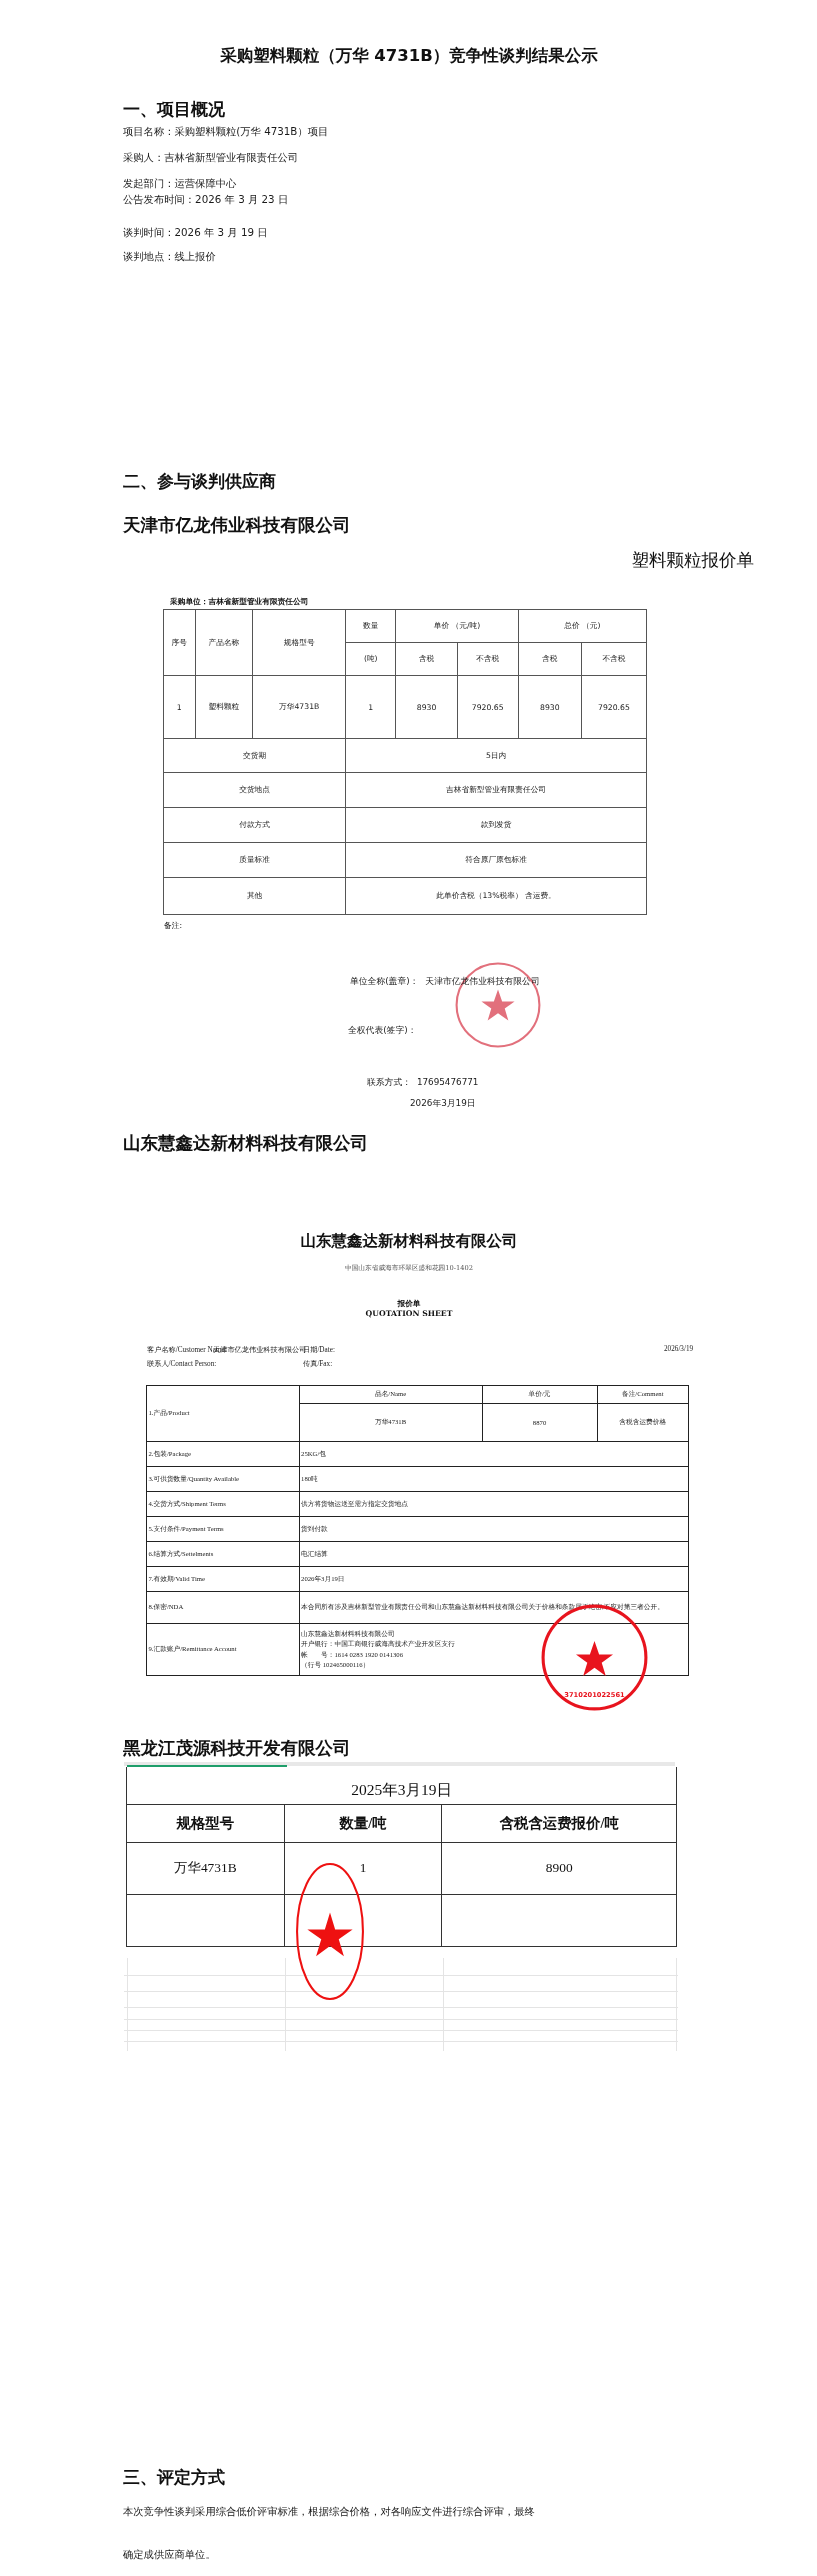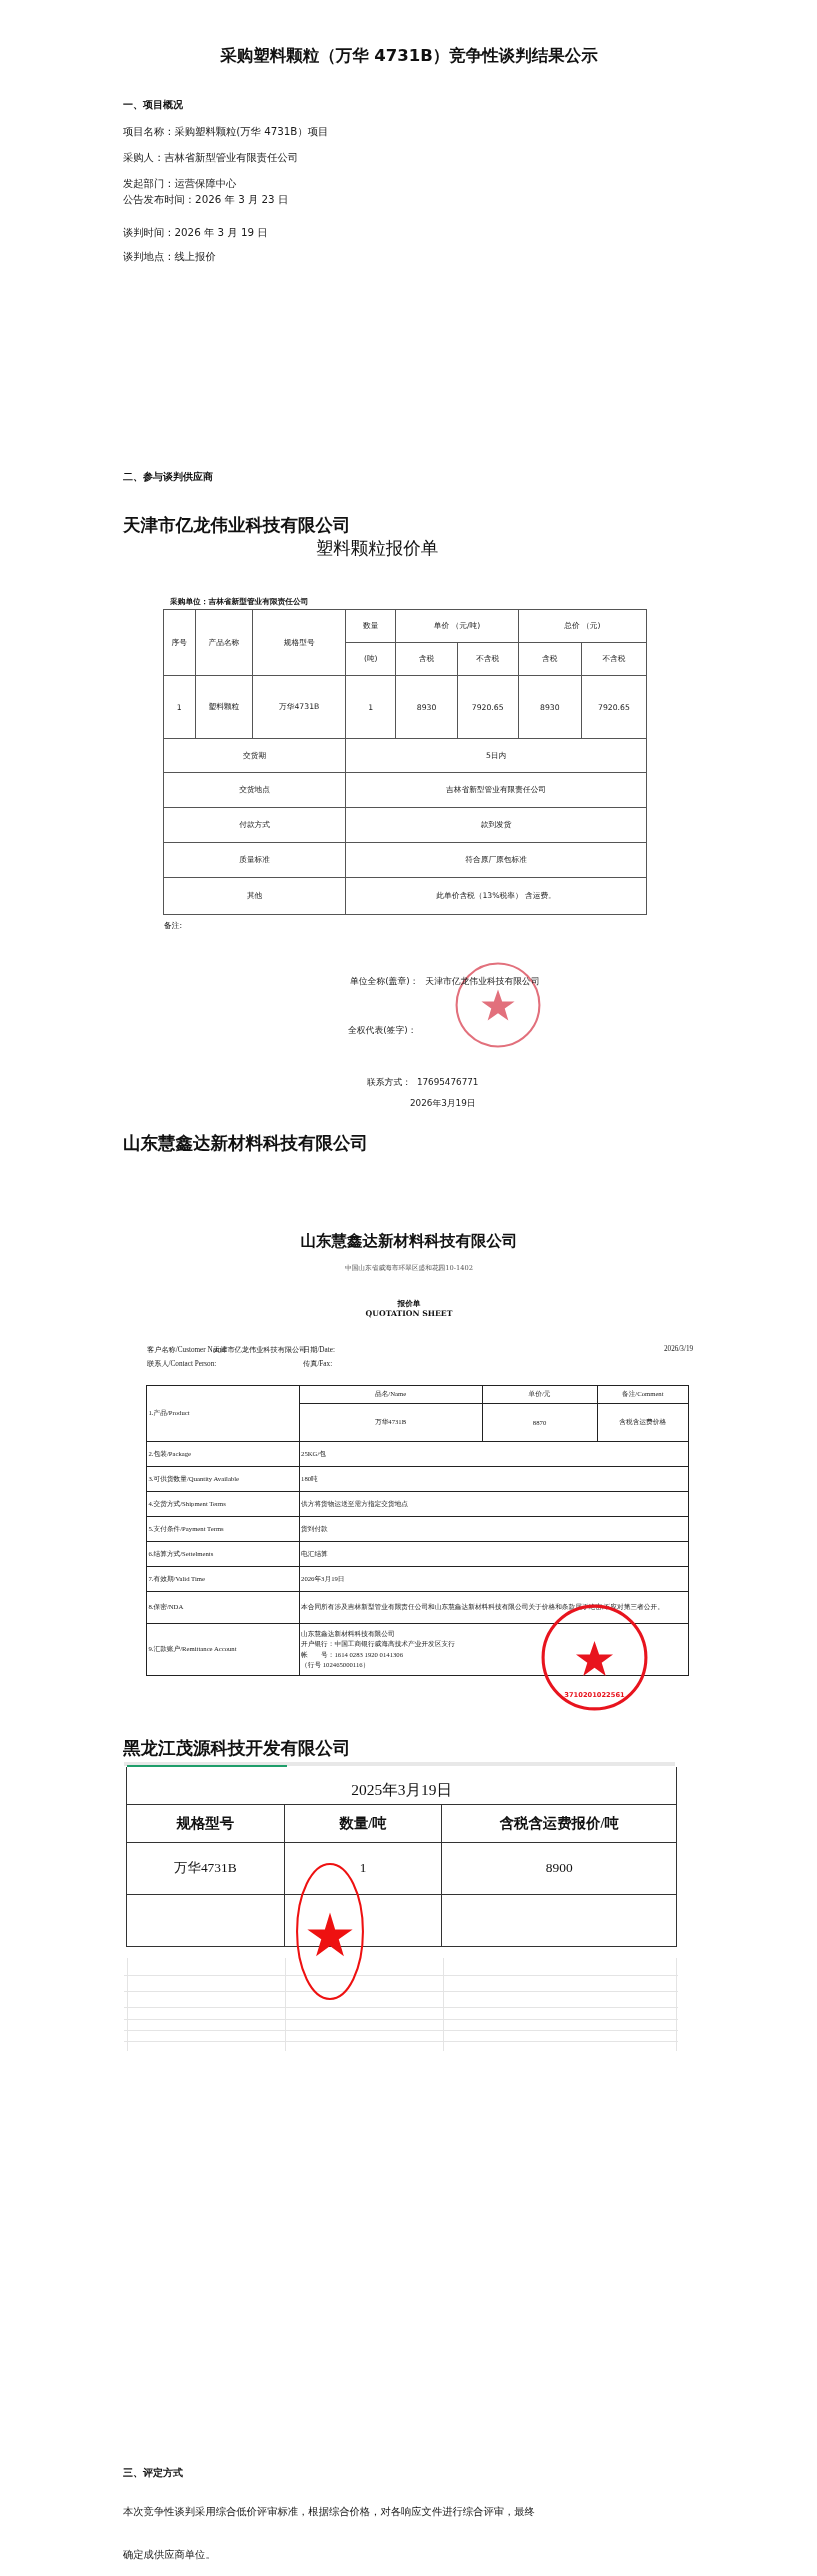--- a/index.html
+++ b/index.html
@@ -2,26 +2,26 @@
 <html style="font-size:8.2px"><head>
 <meta charset="utf-8">
 <style>
   html, body { margin: 0; padding: 0; background: #ffffff; }
   body {
     width: 818px; height: 3195px; position: relative; overflow: hidden;
     font-family: "DejaVu Sans", "Liberation Sans", sans-serif; color: #111;
   }
   .abs { position: absolute; }
   .title { left: 0; width: 818px; top: 45px; text-align: center; font-size: 16.5px; font-weight: bold; }
-  .h2 { left: 123px; font-size: 10px; font-weight: bold; }
+  .h2 { left: 123px; font-size: 17px; font-weight: bold; }
   .p { left: 123px; font-size: 10.3px; color: #1a1a1a; white-space: nowrap; }
   .supplier { left: 123px; font-size: 17.5px; font-weight: bold; }
 
   
-  .q1-title { left: 0; width: 754px; text-align: center; top: 536px; font-size: 17.5px; font-weight: normal; }
+  .q1-title { left: 0; width: 754px; text-align: right; top: 548px; font-size: 17.5px; font-weight: normal; }
   .q1-buyer { left: 170px; top: 597px; font-size: 7.7px; font-weight: bold; }
   table.q1 { position: absolute; left: 163px; top: 609px; width: 484px; border-collapse: collapse; font-size: 7.7px; color: #222; }
   table.q1 td { border: 0.8px solid #555; text-align: center; padding: 0; }
   .q1-note { left: 164px; top: 921px; font-size: 7.7px; }
   .sig-line { font-size: 8.8px; color: #222; white-space: nowrap; }
 
   
   .stamp { position: absolute; border-radius: 50%; }
   .stamp svg { width: 100%; height: 100%; }
 

